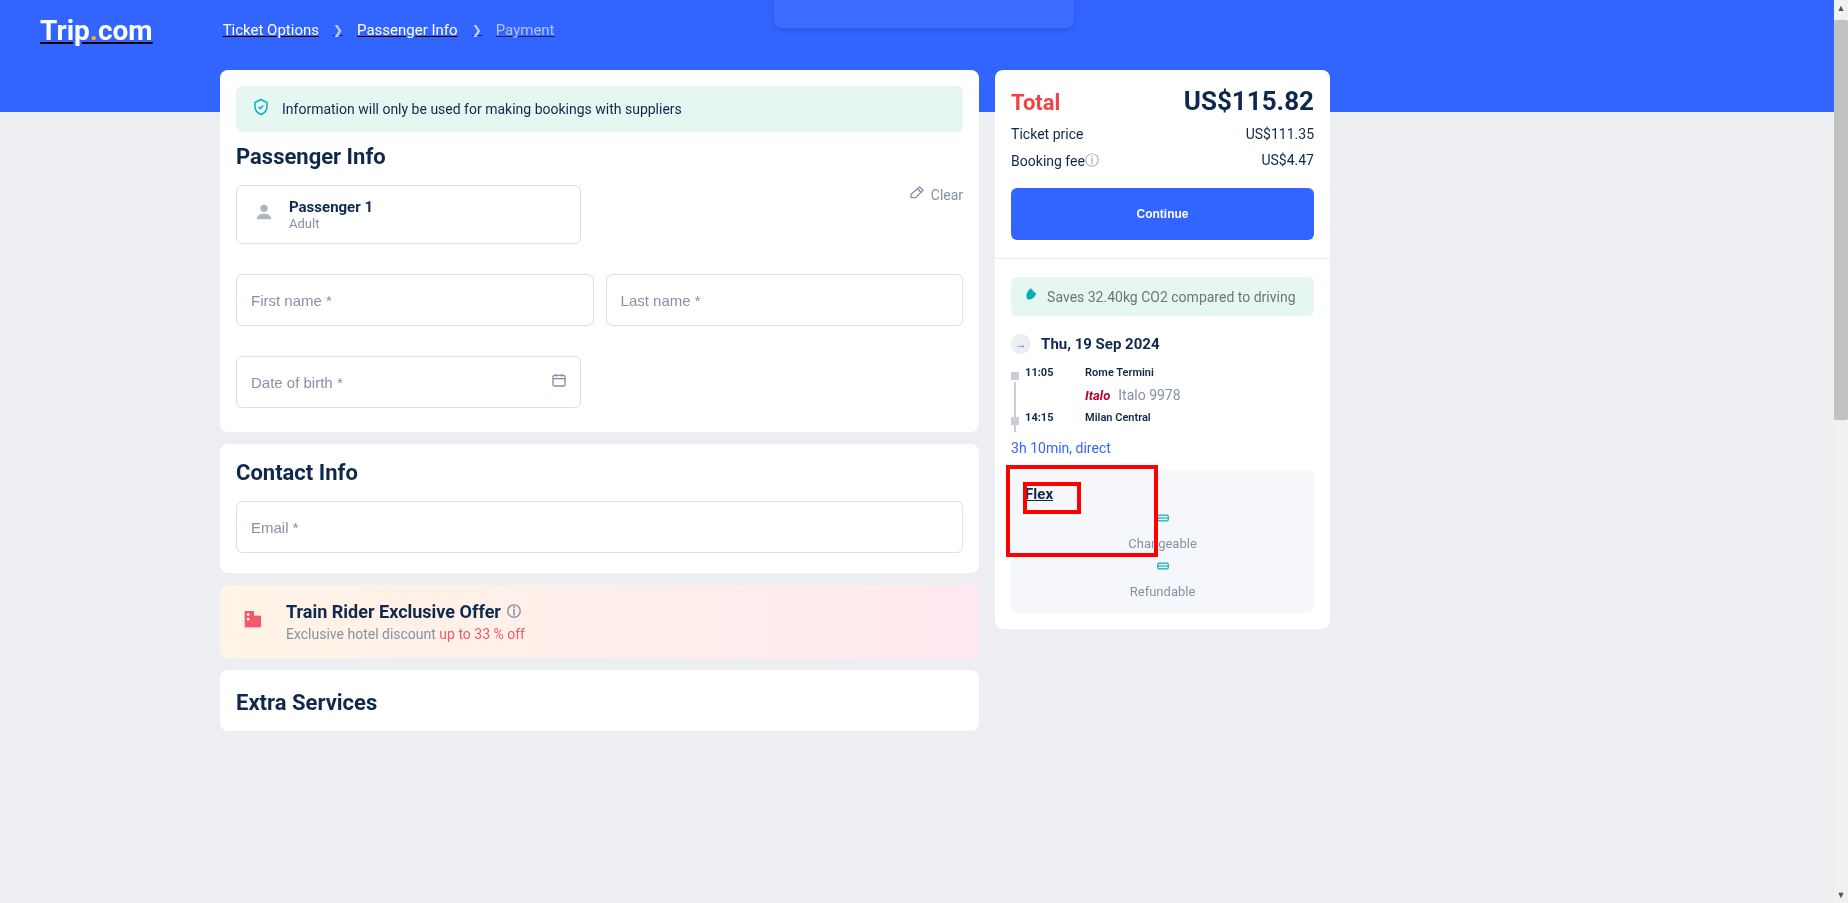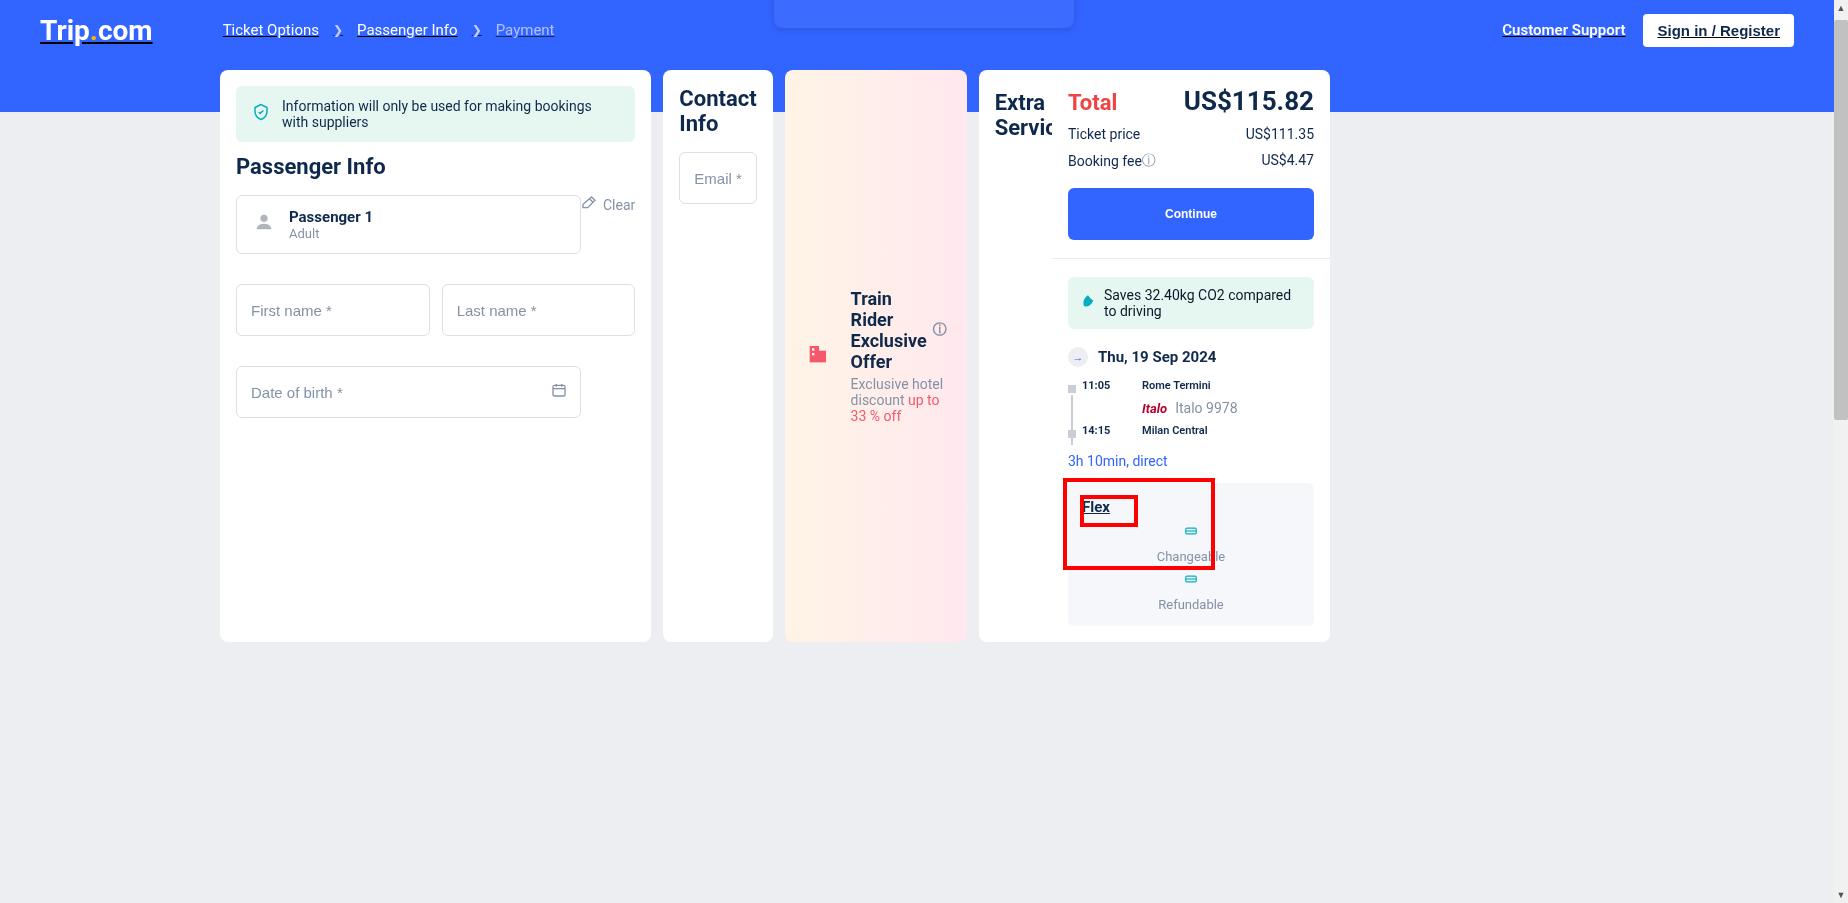--- a/index.html
+++ b/index.html
@@ -11,21 +11,21 @@
 .logo .dot { color: #ffb400; }
 .breadcrumb { display: flex; align-items: center; gap: 14px; margin-left: 70px; color: #fff; font-size: 15px; }
 .breadcrumb .chev { opacity: 0.7; font-size: 12px; }
 .breadcrumb .inactive { opacity: 0.6; }
 .header-right { margin-left: auto; display: flex; align-items: center; gap: 18px; }
 .support-link { color: #fff; font-size: 15px; font-weight: 600; }
 .signin-btn { background: #fff; color: #0f294d; border: none; border-radius: 4px; padding: 8px 14px; font-size: 15px; font-weight: 600; cursor: pointer; }
 .pill { position: absolute; top: -10px; left: 50%; transform: translateX(-50%); width: 300px; height: 38px; background: #3b6bff; border-radius: 0 0 8px 8px; box-shadow: 0 2px 6px rgba(0,0,0,0.15); }
 .content-bg { position: absolute; top: 112px; left: 0; right: 14px; bottom: 0; background: #eceef2; border-radius: 32px 32px 0 0; }
 .main-container { position: absolute; top: 70px; left: 220px; width: 1110px; display: flex; gap: 16px; }
-.left-col { width: 816px; display: flex; flex-direction: row; gap: 12px; }
+.left-col { width: 816px; display: flex; flex-direction: column; gap: 12px; }
 .right-col { width: 360px; }
 .card { background: #fff; border-radius: 8px; padding: 16px; }
 .info-banner { display: flex; align-items: center; gap: 12px; background: #e6f7f1; border-radius: 6px; padding: 12px 16px; color: #0f294d; font-size: 14px; }
 .shield-icon { color: #06aebd; font-size: 18px; }
 .section-title { font-size: 22px; font-weight: 700; color: #0f294d; margin: 12px 0 16px 0; }
 .passenger-box { border: 1px solid #dcdfe6; border-radius: 6px; padding: 12px 16px; display: flex; align-items: center; gap: 14px; width: 345px; }
 .person-icon { color: #b0b6be; font-size: 22px; }
 .pax-title { font-weight: 700; color: #0f294d; font-size: 15px; }
 .pax-sub { color: #8592a6; font-size: 13px; }
 .clear-btn { margin-left: auto; color: #8592a6; font-size: 14px; display: flex; align-items: center; gap: 6px; cursor: pointer; }
@@ -43,21 +43,21 @@
 .promo-sub { color: #8592a6; font-size: 14px; margin-top: 4px; }
 .promo-highlight { color: #f5576c; }
 .sidebar { background: #fff; border-radius: 8px; padding: 16px; }
 .total-row { display: flex; justify-content: space-between; align-items: baseline; }
 .total-label { font-size: 22px; font-weight: 700; color: #ef4444; }
 .total-val { font-size: 26px; font-weight: 700; color: #0f294d; }
 .price-row { display: flex; justify-content: space-between; color: #0f294d; font-size: 14px; margin-top: 10px; }
 .price-label { display: flex; align-items: center; gap: 0; }
 .continue-btn { width: 100%; height: 52px; background: #3264ff; color: #fff; border: none; border-radius: 6px; font-size: 12px; font-weight: 700; margin-top: 18px; cursor: pointer; }
 .divider { height: 1px; background: #e8eaed; margin: 18px -16px 0 -16px; }
-.eco-banner { background: #e6f7f1; color: #0f172a; border-radius: 6px; padding: 10px 12px; font-size: 14px; display: flex; align-items: center; gap: 8px; margin-top: 18px; }
+.eco-banner { background: #e6f7f1; color: #737373; border-radius: 6px; padding: 10px 12px; font-size: 14px; display: flex; align-items: center; gap: 8px; margin-top: 18px; }
 .leaf-icon { color: #06aebd; }
 .trip-date { display: flex; align-items: center; gap: 10px; margin-top: 18px; font-size: 15px; font-weight: 700; color: #0f294d; }
 .arrow-circle { width: 20px; height: 20px; border-radius: 50%; background: #eceef2; display: flex; align-items: center; justify-content: center; font-size: 11px; color: #3264ff; }
 .itinerary { margin-top: 12px; position: relative; padding-left: 14px; }
 .itin-row { display: flex; gap: 16px; align-items: center; font-size: 11px; color: #0f294d; position: relative; }
 .itin-time { font-weight: 700; width: 44px; }
 .itin-station { font-weight: 600; }
 .itin-operator { display: flex; align-items: center; gap: 8px; margin: 8px 0 8px 60px; color: #8592a6; font-size: 14px; }
 .italo-logo { color: #b8002e; font-style: italic; font-weight: 700; font-size: 13px; }
 .itin-dot { position: absolute; left: -14px; top: 6px; width: 8px; height: 8px; background: #c8cdd6; }
@@ -89,24 +89,20 @@
         <span class="dot">.</span>
         <span>com</span>
     </div>
     <div class="breadcrumb">
       <span>Ticket Options</span>
       <span class="chev">❯</span>
       <span>Passenger Info</span>
       <span class="chev">❯</span>
       <span class="inactive">Payment</span>
     </div>
-    <div class="header-right">
-      <span class="support-link">Customer Support</span>
-      <button class="signin-btn">Sign in / Register</button>
-    </div>
   </div>
 
   <div class="main-container">
     <div class="left-col">
       <div class="card">
         <div class="info-banner">
           <span class="shield-icon">
             <svg width="18" height="18" viewBox="0 0 24 24" fill="none" stroke="currentColor" stroke-width="2">
                 <path d="M12 2 L4 6 V11 C4 16 7 20 12 22 C17 20 20 16 20 11 V6 Z"></path>
                 <path d="M9 12 L11 14 L15 10"></path>

